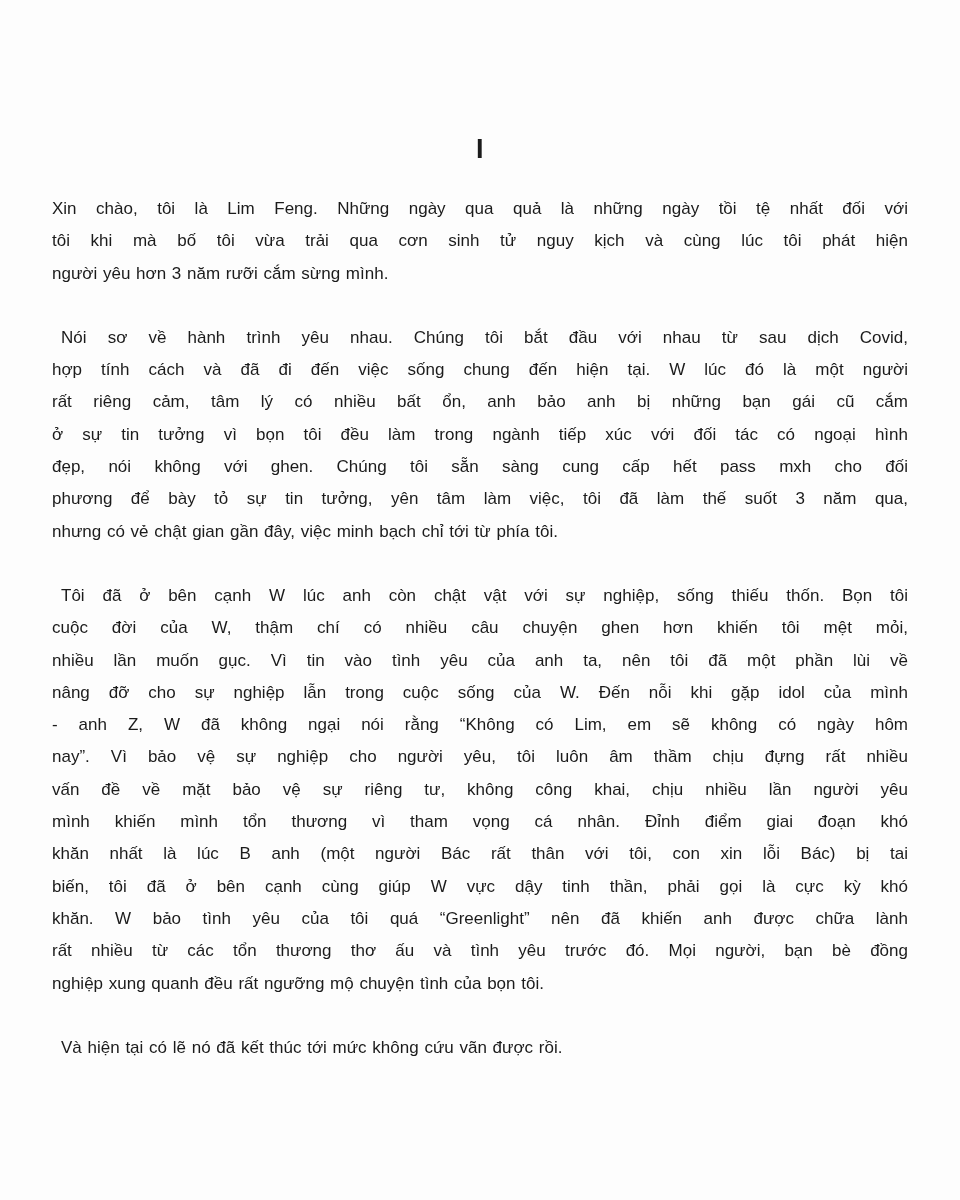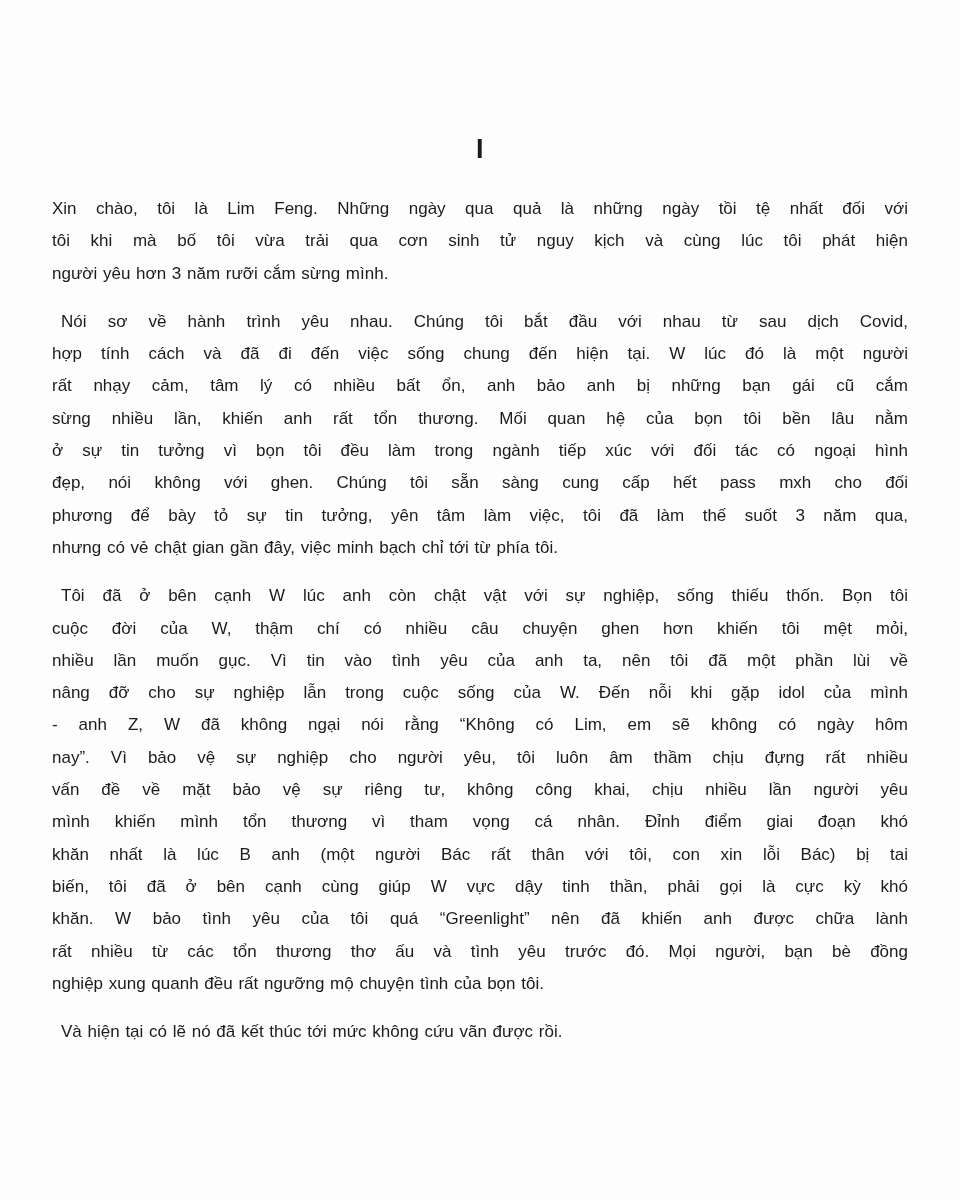--- a/index.html
+++ b/index.html
@@ -25,21 +25,21 @@
     line-height: 36px;
     letter-spacing: 0.5px;
   }
   .text-body {
     margin-top: 26px;
     padding: 0 52px;
     font-size: 17px;
     line-height: 32.3px;
   }
   .paragraph + .paragraph {
-    margin-top: 16px;
+    margin-top: 32px;
   }
   .line {
     text-align: justify;
     text-align-last: justify;
     word-spacing: 1px;
   }
   .line.last {
     text-align-last: left;
   }
   .line.first-indent {
@@ -53,22 +53,21 @@
   <div class="chapter-heading">I</div>
   <div class="text-body">
       <div class="paragraph">
         <div class="line">Xin chào, tôi là Lim Feng. Những ngày qua quả là những ngày tồi tệ nhất đối với</div>
         <div class="line">tôi khi mà bố tôi vừa trải qua cơn sinh tử nguy kịch và cùng lúc tôi phát hiện</div>
         <div class="line last">người yêu hơn 3 năm rưỡi cắm sừng mình.</div>
       </div>
       <div class="paragraph">
         <div class="line first-indent">Nói sơ về hành trình yêu nhau. Chúng tôi bắt đầu với nhau từ sau dịch Covid,</div>
         <div class="line">hợp tính cách và đã đi đến việc sống chung đến hiện tại. W lúc đó là một người</div>
-        <div class="line">rất nhạy cảm, tâm lý có nhiều bất ổn, anh bảo anh bị những bạn gái cũ cắm</div>
-        <div class="line">sừng nhiều lần, khiến anh rất tổn thương. Mối quan hệ của bọn tôi bền lâu nằm</div>
+        <div class="line">rất riêng cảm, tâm lý có nhiều bất ổn, anh bảo anh bị những bạn gái cũ cắm</div>
         <div class="line">ở sự tin tưởng vì bọn tôi đều làm trong ngành tiếp xúc với đối tác có ngoại hình</div>
         <div class="line">đẹp, nói không với ghen. Chúng tôi sẵn sàng cung cấp hết pass mxh cho đối</div>
         <div class="line">phương để bày tỏ sự tin tưởng, yên tâm làm việc, tôi đã làm thế suốt 3 năm qua,</div>
         <div class="line last">nhưng có vẻ chật gian gần đây, việc minh bạch chỉ tới từ phía tôi.</div>
       </div>
       <div class="paragraph">
         <div class="line first-indent">Tôi đã ở bên cạnh W lúc anh còn chật vật với sự nghiệp, sống thiếu thốn. Bọn tôi</div>
         <div class="line">cuộc đời của W, thậm chí có nhiều câu chuyện ghen hơn khiến tôi mệt mỏi,</div>
         <div class="line">nhiều lần muốn gục. Vì tin vào tình yêu của anh ta, nên tôi đã một phần lùi về</div>
         <div class="line">nâng đỡ cho sự nghiệp lẫn trong cuộc sống của W. Đến nỗi khi gặp idol của mình</div>

